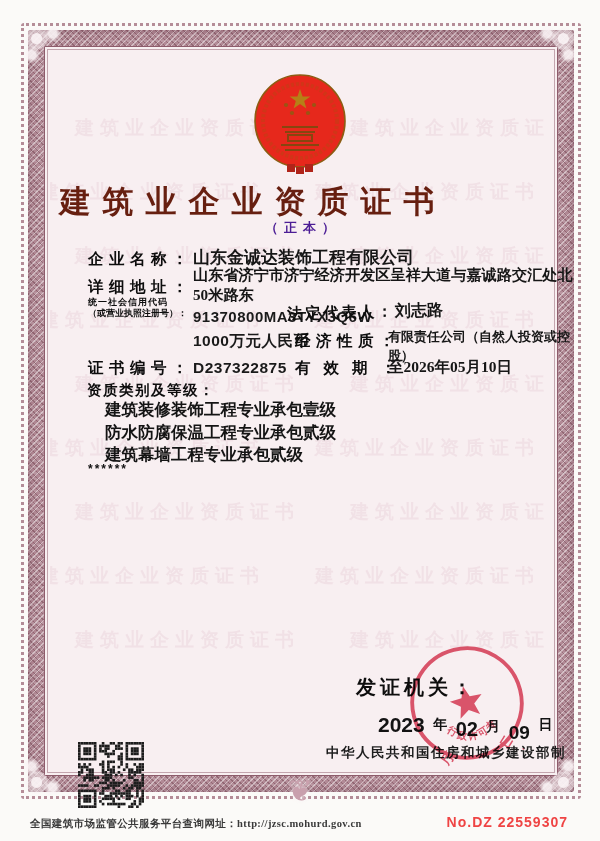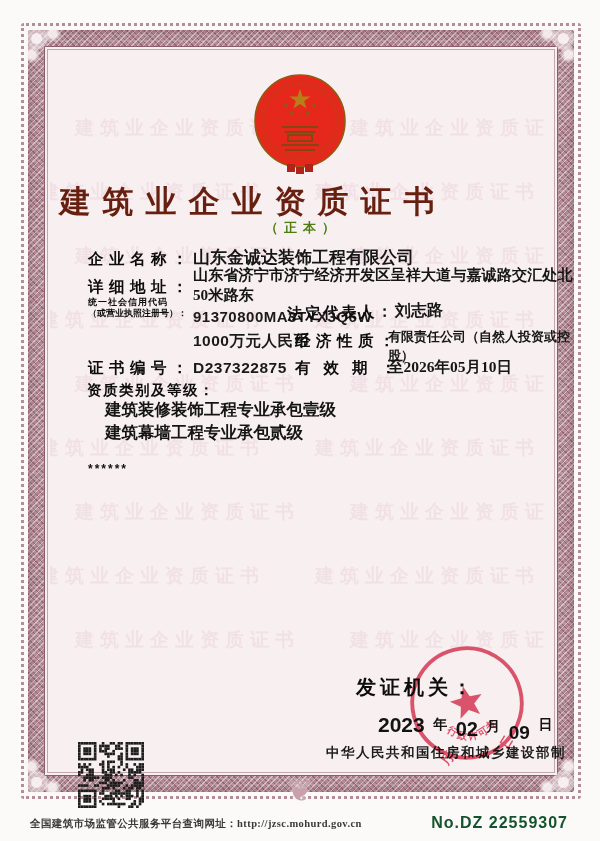--- a/index.html
+++ b/index.html
@@ -52,21 +52,21 @@
   .wm-row{position:absolute;white-space:nowrap;font-weight:bold;
     font-size:19px;letter-spacing:6px;color:rgba(186,106,134,.10);
     font-family:"Liberation Sans",sans-serif;}
   
   .abs{position:absolute;z-index:3;}
   .emblem{left:252px;top:74px;width:96px;height:100px;}
   .title{left:0;top:181px;width:494px;text-align:center;
     font-size:31px;font-weight:bold;letter-spacing:12px;text-indent:12px;
     color:#671f10;font-family:"Liberation Serif",serif;}
   .subtitle{left:0;top:219px;width:600px;text-align:center;
-    font-size:13px;font-weight:bold;letter-spacing:6px;text-indent:6px;color:#4d7c0f;
+    font-size:13px;font-weight:bold;letter-spacing:6px;text-indent:6px;color:#4c1d95;
     font-family:"Liberation Sans",sans-serif;}
   .lbl{font-family:"Liberation Sans",sans-serif;font-weight:bold;color:#0d0d0d;
     font-size:15.5px;letter-spacing:5.5px;white-space:nowrap;}
   .lbl-small{font-family:"Liberation Sans",sans-serif;font-weight:bold;color:#0d0d0d;
     font-size:9px;line-height:10.5px;letter-spacing:1px;white-space:nowrap;}
   .lbl-wide{letter-spacing:13px;}
   .lbl-tight{letter-spacing:2.5px;}
   .lbl-grade{font-size:14.5px;letter-spacing:1.5px;}
   .val{font-family:"Liberation Serif",serif;font-weight:600;color:#161616;font-size:16.5px;}
   .val-code{font-family:"Liberation Sans",sans-serif;font-weight:600;color:#1a1a1a;
@@ -81,21 +81,21 @@
     transform:rotate(-14deg);opacity:.9;mix-blend-mode:multiply;}
   .date-row{left:378px;top:710px;width:200px;white-space:nowrap;z-index:4;
     font-family:"Liberation Sans",sans-serif;font-weight:bold;color:#131313;}
   .date-row .num{font-size:21px;position:relative;}
   .date-row .suf{font-size:14px;position:relative;margin:0 4px;}
   .made-by{left:326px;top:744px;font-size:13.5px;font-weight:bold;letter-spacing:1.5px;
     color:#1d1d1d;font-family:"Liberation Serif",serif;white-space:nowrap;}
   .qr{left:78px;top:742px;width:66px;height:66px;z-index:6;}
   .footer-left{left:30px;top:817px;font-size:10.5px;font-weight:bold;color:#3a3a3a;
     letter-spacing:.4px;font-family:"Liberation Serif",serif;white-space:nowrap;}
-  .footer-right{right:32px;top:814px;font-size:16px;font-weight:bold;color:#14532d;
+  .footer-right{right:32px;top:814px;font-size:14px;font-weight:bold;color:#ef4444;
     letter-spacing:1px;font-family:"Liberation Sans",sans-serif;white-space:nowrap;}
 </style>
 </head>
 <body>
 
 <div class="page">
 
   <div class="frame">
     <div class="frame-border"></div>
     <div class="frame-inner"></div>
@@ -160,20 +160,21 @@
   <div class="abs val" style="left:388px;top:327px;width:186px;font-size:13px;line-height:19px;">有限责任公司（自然人投资或控股）</div>
 
   <div class="abs lbl" style="left:88px;top:358px;">证书编号：</div>
   <div class="abs val-code" style="left:193px;top:359px;font-size:15.5px;">D237322875</div>
   <div class="abs lbl lbl-wide" style="left:295px;top:358px;">有效期：</div>
   <div class="abs val" style="left:388px;top:357px;font-size:15.5px;white-space:nowrap;">至2026年05月10日</div>
 
   <div class="abs lbl lbl-grade" style="left:87px;top:381px;">资质类别及等级：</div>
   <div class="abs quals">
     <div>建筑装修装饰工程专业承包壹级</div>
+    <div>防水防腐保温工程专业承包贰级</div>
     <div>建筑幕墙工程专业承包贰级</div>
   </div>
   <div class="abs stars">******</div>
 
   <div class="abs lbl authority">发证机关：</div>
 
   <svg class="abs seal" viewBox="0 0 110 110">
     <defs>
       <path id="ringPath" d="M 55,92 A 37,37 0 1 1 54.9,92"></path>
       <path id="botPath" d="M 29,74 A 30,30 0 0 0 81,74"></path>

